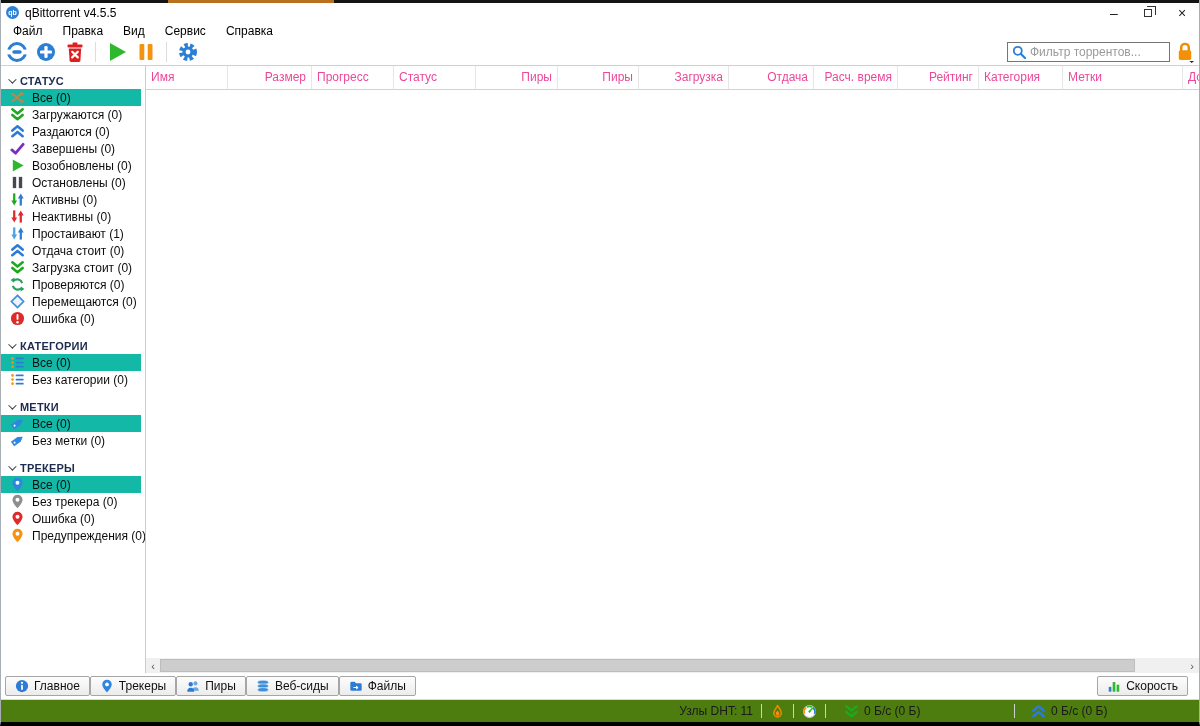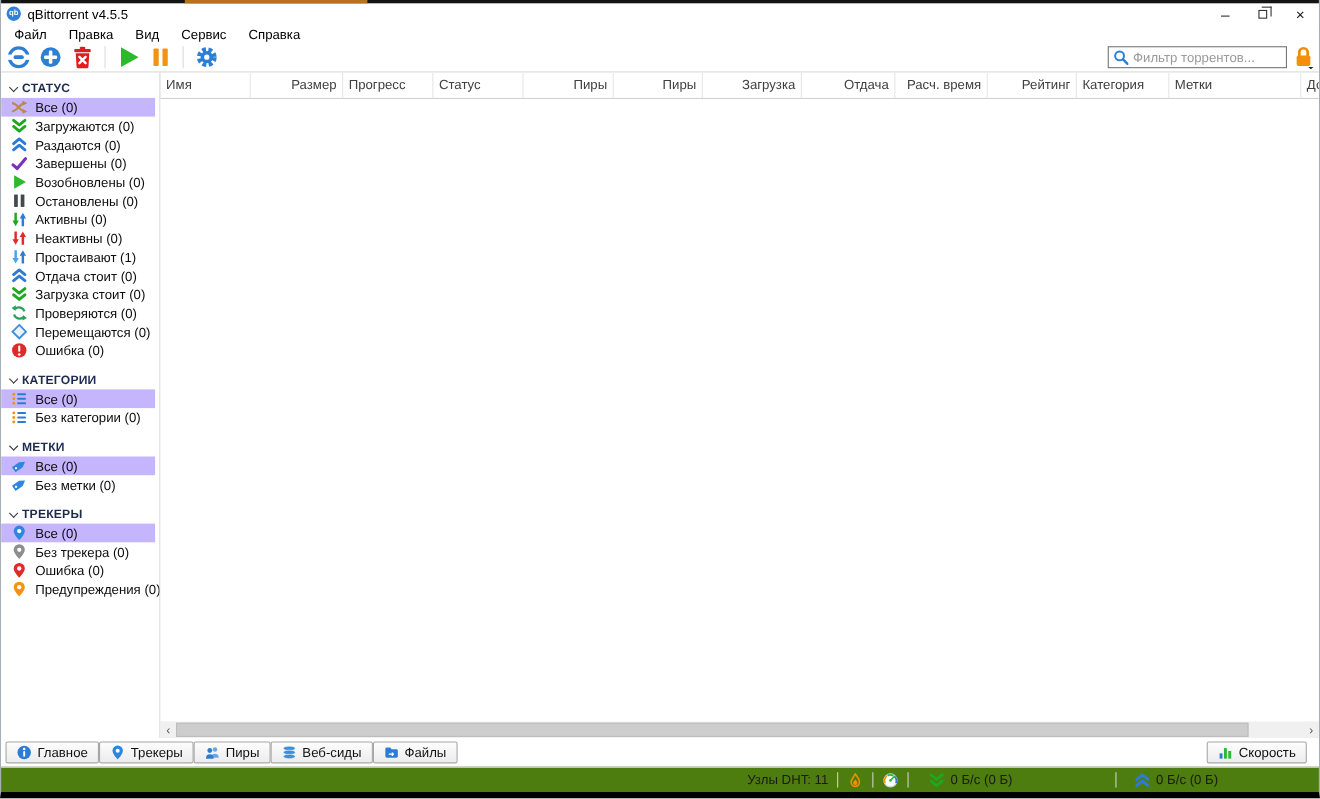--- a/index.html
+++ b/index.html
@@ -1,18 +1,18 @@
 <!DOCTYPE html>
 <html><head>
 <meta charset="utf-8">
 <style>
   *{box-sizing:border-box;margin:0;padding:0}
   html,body{width:1200px;height:726px;overflow:hidden}
   body{font-family:"Liberation Sans","DejaVu Sans",sans-serif;font-size:12px;color:#111;background:#fff}
-  .window{width:1200px;height:726px;border-left:1px solid #a8aeb5;border-right:1px solid #a8aeb5;border-bottom:6px solid #000000;display:flex;flex-direction:column}
+  .window{width:1200px;height:726px;border-left:1px solid #a8aeb5;border-right:1px solid #a8aeb5;border-bottom:4px solid #000000;display:flex;flex-direction:column}
   
   .top-strip{height:3px;background:#141414;position:relative;flex:0 0 auto}
   .strip-orange{position:absolute;left:167px;top:0;width:166px;height:3px;background:#b9701f}
   
   .titlebar{height:19px;display:flex;align-items:center;padding-left:5px;background:#fff;flex:0 0 auto}
   .app-logo{width:13px;height:13px;border-radius:50%;background:#2f81d6;color:#fff;font-size:7px;font-weight:bold;display:flex;align-items:center;justify-content:center;flex:0 0 auto}
   .app-title{margin-left:6px;font-size:12px;color:#000}
   .win-controls{margin-left:auto;display:flex;height:100%}
   .wbtn{width:34px;height:100%;display:flex;align-items:center;justify-content:center;color:#222;font-size:14px;cursor:default}
   .restore-box{width:8px;height:8px;border:1px solid #333;position:relative}
@@ -34,28 +34,28 @@
   .lockbtn{width:20px;height:22px;margin:0 0 0 5px;display:flex;align-items:center;justify-content:center}
   .lockbtn svg{width:20px;height:22px;display:block}
   
   .main{flex:1 1 auto;display:flex;min-height:0}
   .sidebar{width:145px;flex:0 0 auto;border-right:1px solid #cccccc;padding-top:6px;overflow:hidden;background:#fff}
   .section-header{height:17px;display:flex;align-items:center;gap:6px;padding-left:7px}
   .section-header.gap{margin-top:10px}
   .chev{width:6px;height:6px;border-right:1.6px solid #3a3a3a;border-bottom:1.6px solid #3a3a3a;transform:rotate(45deg) translateY(-2px);flex:0 0 auto}
   .sec-title{font-weight:bold;font-size:11px;color:#1d2b4f;letter-spacing:.2px}
   .side-item{height:17px;display:flex;align-items:center;gap:7px;padding-left:9px;margin-right:4px;white-space:nowrap}
-  .side-item.selected{background:#c4b5fd}
+  .side-item.selected{background:#14b8a6}
   .sideico{width:15px;height:15px;flex:0 0 auto}
   .sideico svg{width:15px;height:15px;display:block}
   .side-label{color:#0d0d0d}
   
   .table-panel{flex:1 1 auto;display:flex;flex-direction:column;min-width:0;background:#fff}
   .thead{height:24px;display:flex;border-bottom:1px solid #d2d2d2;flex:0 0 auto;overflow:hidden}
-  .th{border-right:1px solid #e6e6e6;padding:0 5px;line-height:23px;font-size:12px;color:#404040;white-space:nowrap;overflow:hidden;flex:0 0 auto}
+  .th{border-right:1px solid #e6e6e6;padding:0 5px;line-height:23px;font-size:12px;color:#ec4899;white-space:nowrap;overflow:hidden;flex:0 0 auto}
   .th.right{text-align:right}
   .th.last{flex:1 1 auto;border-right:none}
   .tbody{flex:1 1 auto;background:#fff}
   .hscroll{height:15px;flex:0 0 auto;background:#f0f0f0;display:flex;align-items:center}
   .scroll-btn{width:14px;height:15px;display:flex;align-items:center;justify-content:center;color:#555;font-size:11px;background:#f0f0f0}
   .scroll-track{flex:1;height:15px;position:relative}
   .scroll-thumb{position:absolute;left:0;top:1px;height:13px;width:975px;background:#cdcdcd;border:1px solid #bdbdbd}
   
   .tabsbar{height:26px;flex:0 0 auto;display:flex;align-items:center;gap:11px;padding:0 4px;background:#fff}
   .tab-btn{height:20px;display:flex;align-items:center;gap:5px;padding:0 9px;border:1px solid #a6a6a6;border-radius:2px;background:linear-gradient(#fdfdfd,#ececec);font-size:12px;color:#111;white-space:nowrap}

